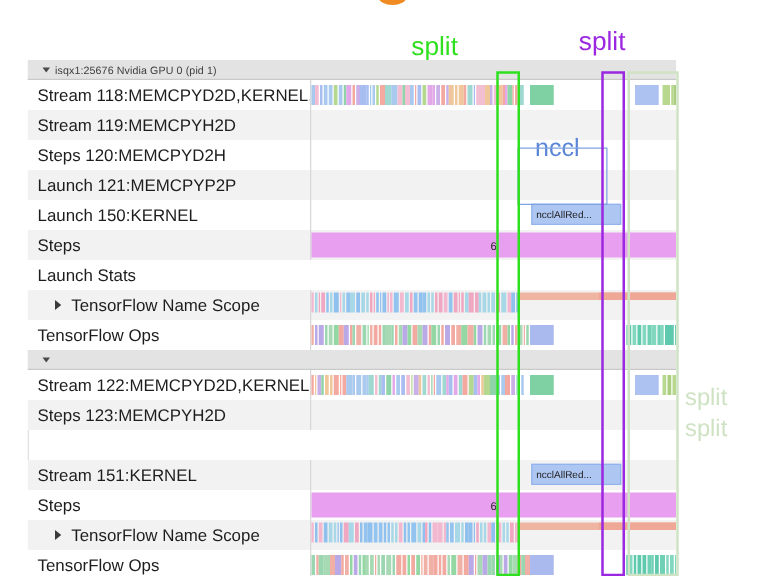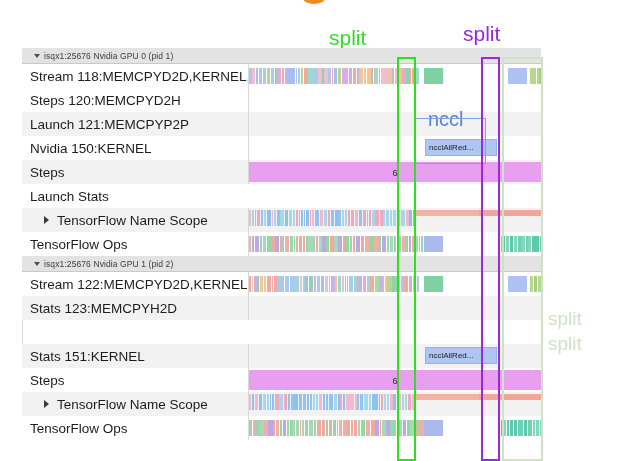--- a/index.html
+++ b/index.html
@@ -122,30 +122,34 @@
           <div class="seg" style="left: 165.828px; width: 4.38172px; background: rgb(159, 216, 208);"></div>
           <div class="seg" style="left: 175px; width: 19px; background: rgb(127, 209, 164);"></div>
           <div class="seg" style="left: 259px; width: 19px; background: rgb(174, 194, 242);"></div>
           <div class="seg" style="left: 281px; width: 1.54099px; background: rgb(184, 216, 143);"></div>
           <div class="seg" style="left: 283.241px; width: 3.65939px; background: rgb(184, 216, 143);"></div>
           <div class="seg" style="left: 287.6px; width: 1.91712px; background: rgb(184, 216, 143);"></div>
           <div class="seg" style="left: 290.217px; width: 2.3526px; background: rgb(169, 207, 126);"></div>
         </div>
       </div>
     </div>
+    <div class="row alt">
+      <div class="lbl"><span>Stream 119:MEMCPYH2D</span></div>
+      <div class="trk"></div>
+    </div>
     <div class="row">
       <div class="lbl"><span>Steps 120:MEMCPYD2H</span></div>
       <div class="trk"></div>
     </div>
     <div class="row alt">
       <div class="lbl"><span>Launch 121:MEMCPYP2P</span></div>
       <div class="trk"></div>
     </div>
     <div class="row">
-      <div class="lbl"><span>Nvidia 150:KERNEL</span></div>
+      <div class="lbl"><span>Launch 150:KERNEL</span></div>
       <div class="trk">
         <div class="nccl-blk" style="left: 176px; width: 72px;">ncclAllRed...</div>
       </div>
     </div>
     <div class="row alt">
       <div class="lbl"><span>Steps</span></div>
       <div class="trk">
         <div class="fullbar" style="background: rgb(232, 159, 240);">
           <div class="barlabel">6</div>
         </div>
@@ -275,21 +279,20 @@
           <div class="seg" style="left: 276.699px; width: 1.90148px; background: rgb(111, 208, 182);"></div>
           <div class="seg" style="left: 279.301px; width: 2.62575px; background: rgb(130, 216, 191);"></div>
           <div class="seg" style="left: 282.627px; width: 3.88556px; background: rgb(94, 201, 173);"></div>
           <div class="seg" style="left: 287.212px; width: 2.99902px; background: rgb(94, 201, 173);"></div>
           <div class="seg" style="left: 290.911px; width: 1.68073px; background: rgb(111, 208, 182);"></div>
         </div>
       </div>
     </div>
     <div class="grp-header">
       <span class="tri"></span>
-      <span class="ht">isqx1:25676 Nvidia GPU 1 (pid 2)</span>
     </div>
     <div class="row">
       <div class="lbl"><span>Stream 122:MEMCPYD2D,KERNEL,MI</span></div>
       <div class="trk">
         <div class="inner">
           <div class="seg" style="left: 0px; width: 2.39381px; background: rgb(243, 169, 160);"></div>
           <div class="seg" style="left: 2.99381px; width: 1.4897px; background: rgb(240, 199, 154);"></div>
           <div class="seg" style="left: 5.08351px; width: 2.75427px; background: rgb(201, 176, 232);"></div>
           <div class="seg" style="left: 8.43778px; width: 1.6578px; background: rgb(143, 211, 168);"></div>
           <div class="seg" style="left: 10.6956px; width: 3.80666px; background: rgb(240, 199, 154);"></div>
@@ -340,28 +343,28 @@
           <div class="seg" style="left: 168.028px; width: 2.35378px; background: rgb(169, 201, 239);"></div>
           <div class="seg" style="left: 175px; width: 19px; background: rgb(127, 209, 164);"></div>
           <div class="seg" style="left: 259px; width: 19px; background: rgb(174, 194, 242);"></div>
           <div class="seg" style="left: 281px; width: 3.40216px; background: rgb(184, 216, 143);"></div>
           <div class="seg" style="left: 285.102px; width: 2.78269px; background: rgb(169, 207, 126);"></div>
           <div class="seg" style="left: 288.585px; width: 3.71163px; background: rgb(184, 216, 143);"></div>
         </div>
       </div>
     </div>
     <div class="row alt">
-      <div class="lbl"><span>Stats 123:MEMCPYH2D</span></div>
+      <div class="lbl"><span>Steps 123:MEMCPYH2D</span></div>
       <div class="trk"></div>
     </div>
     <div class="row">
       <div class="trk"></div>
     </div>
     <div class="row alt">
-      <div class="lbl"><span>Stats 151:KERNEL</span></div>
+      <div class="lbl"><span>Stream 151:KERNEL</span></div>
       <div class="trk">
         <div class="nccl-blk" style="left: 176px; width: 72px;">ncclAllRed...</div>
       </div>
     </div>
     <div class="row">
       <div class="lbl"><span>Steps</span></div>
       <div class="trk">
         <div class="fullbar" style="background: rgb(232, 159, 240);">
           <div class="barlabel">6</div>
         </div>

